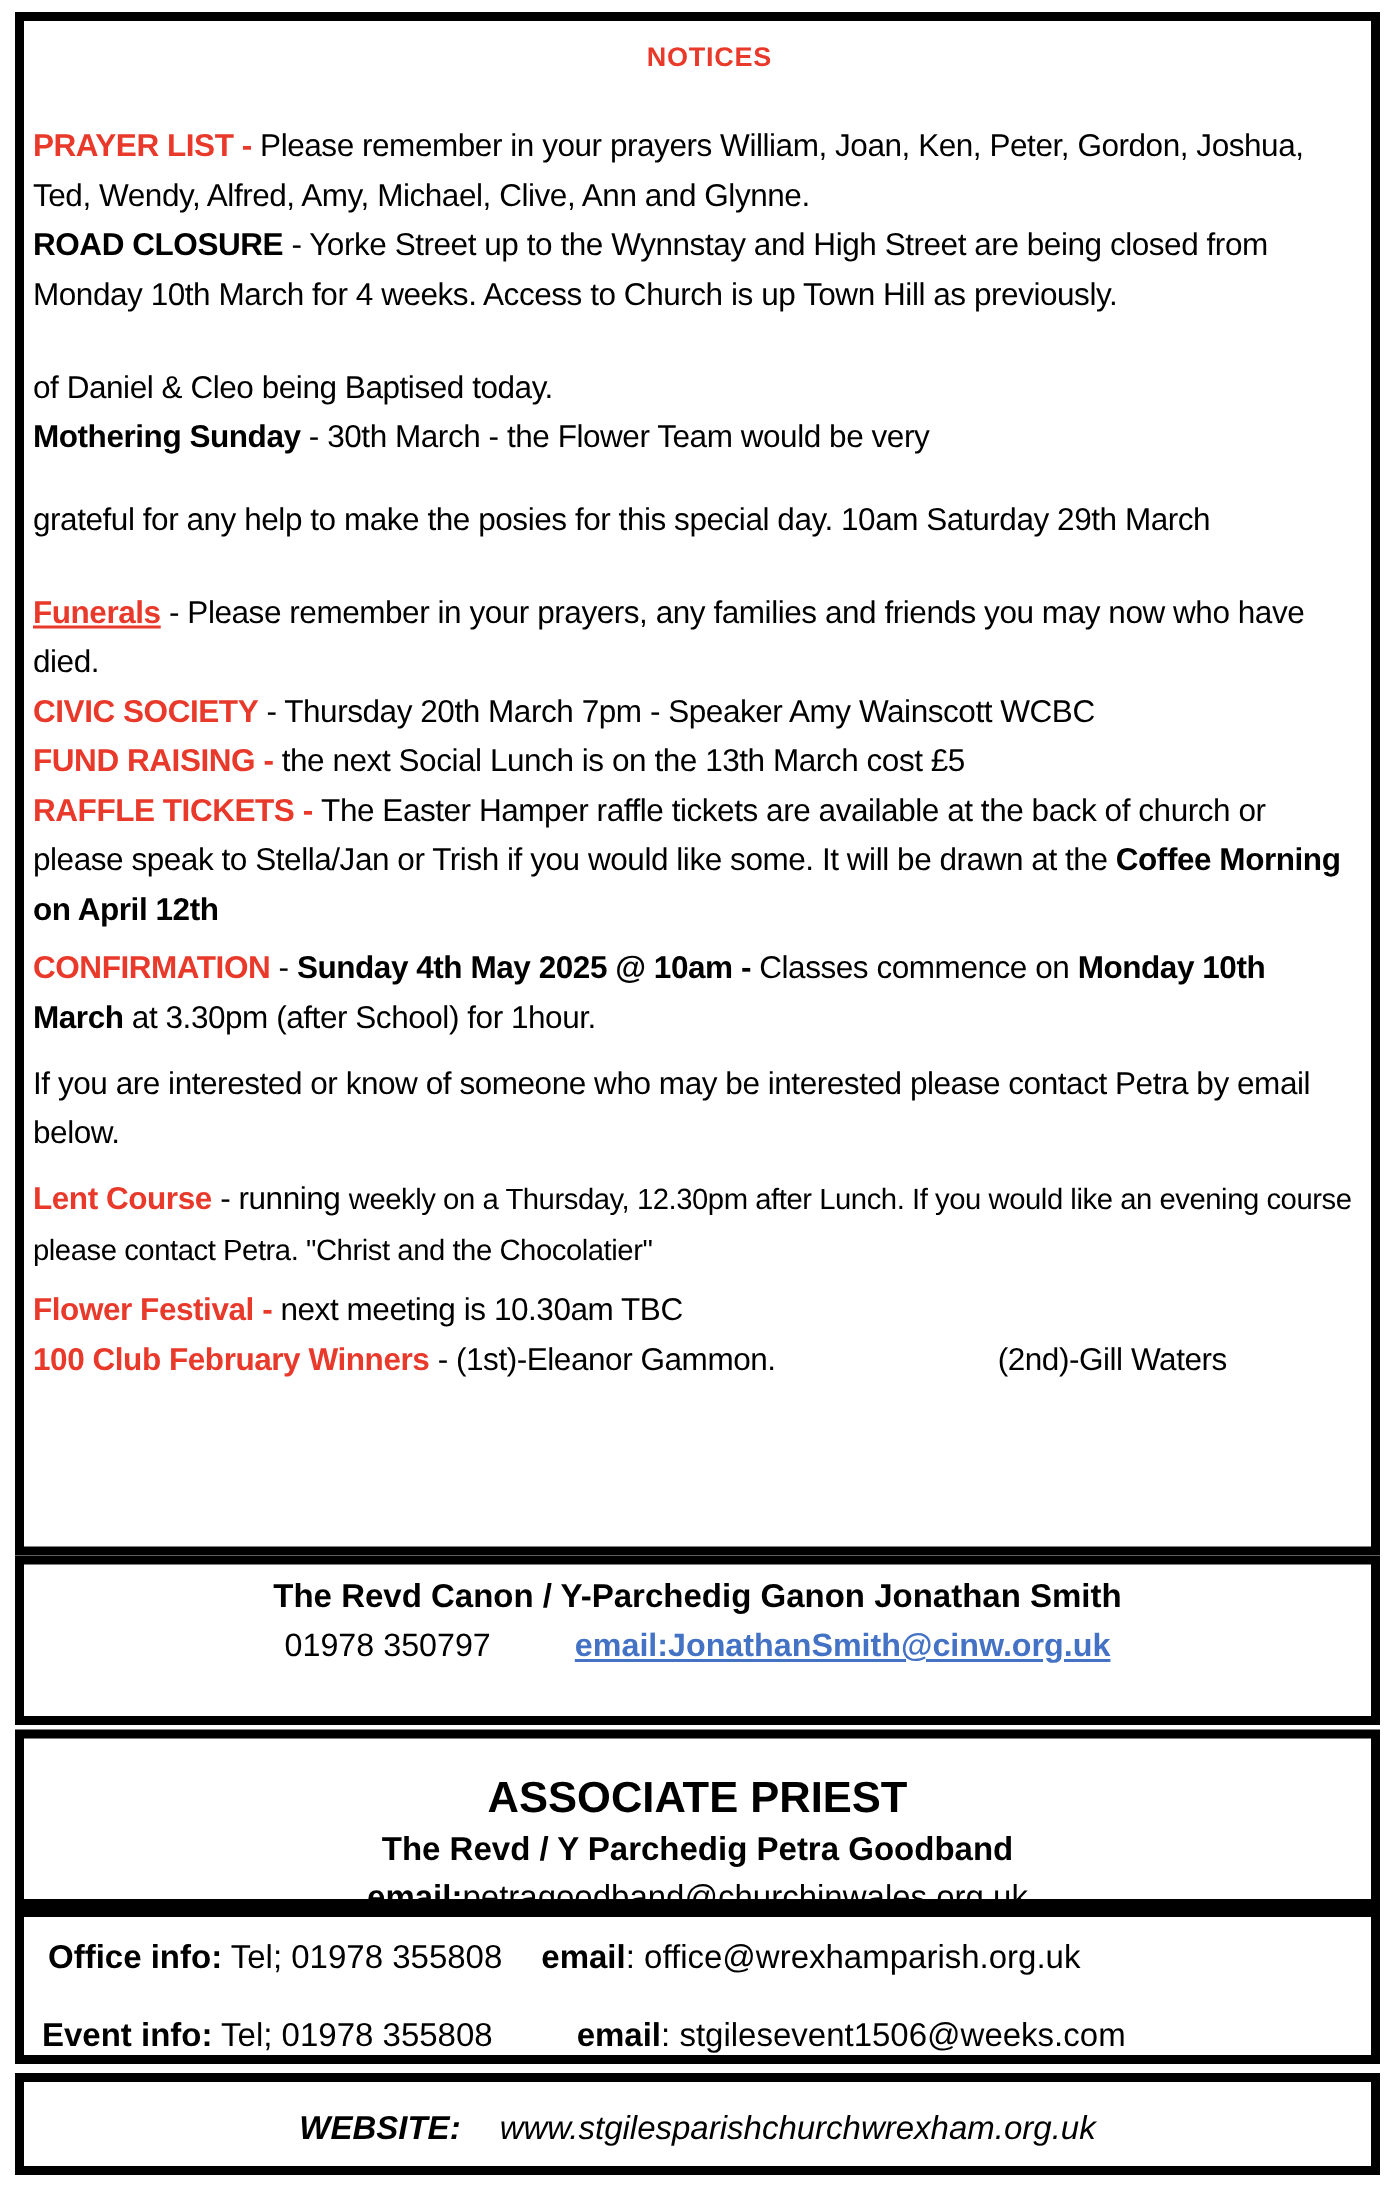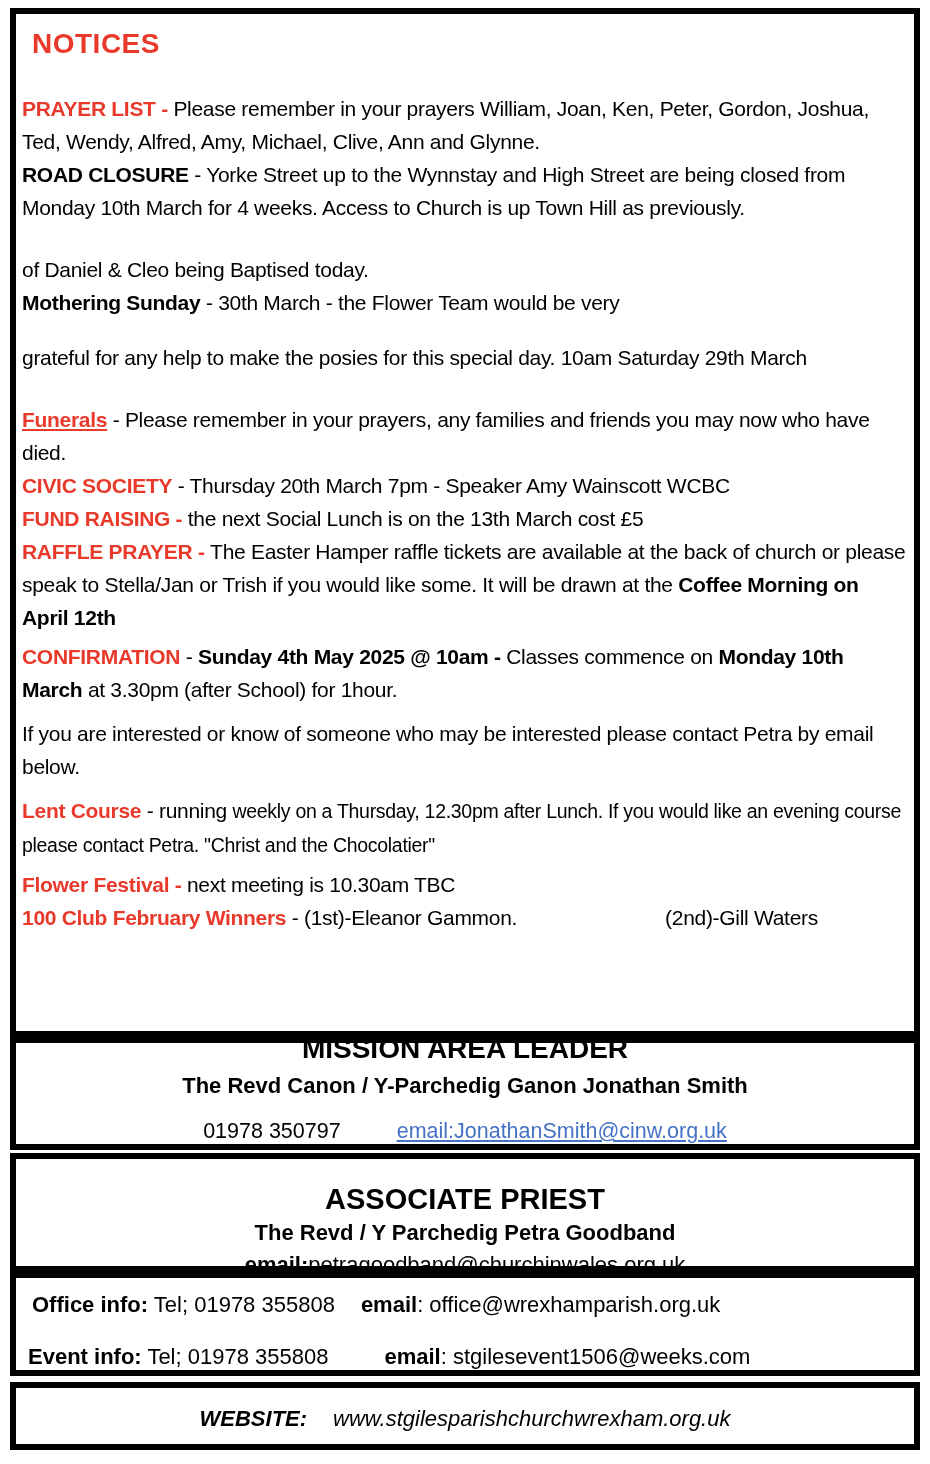--- a/index.html
+++ b/index.html
@@ -11,39 +11,39 @@
   html,body{margin:0;padding:0;background:#ffffff;}
   body{font-family:"Liberation Sans", sans-serif;color:var(--ink);}
   .page{position:relative;width:930px;height:1464px;background:#ffffff;overflow:hidden;}
   .box{position:absolute;left:10px;width:910px;border:6px solid var(--ink);background:#fff;overflow:hidden;}
   .notices-box{top:8px;height:1029px;}
   .mission-box{top:1037px;height:113px;}
   .associate-box{top:1153px;height:119px;}
   .office-box{top:1272px;height:104px;}
   .website-box{top:1382px;height:68px;}
 
-  .notices-title{margin:14px 0 32px 16px;text-align:left;font-size:28px;font-weight:bold;color:var(--red);letter-spacing:.5px;}
+  .notices-title{margin:14px 0 32px 16px;text-align:center;font-size:18px;font-weight:bold;color:var(--red);letter-spacing:.5px;}
   .notices-body{padding:0 8px 0 6px;}
   .line{margin:0;font-size:21px;line-height:33px;letter-spacing:-0.3px;}
   .g-xs{margin-top:6px;}
   .g-s{margin-top:11px;}
   .g-m{margin-top:22px;}
   .g-l{margin-top:29px;}
   .red{color:var(--red);font-weight:bold;}
   .redu{color:var(--red);font-weight:bold;text-decoration:underline;}
   .b{font-weight:bold;}
   .plain{}
   .sm{font-size:19.5px;}
   .shift{margin-left:148px;}
 
   .sec-title{text-align:center;font-weight:bold;font-size:28px;margin:0;}
   .mission-box .sec-title{margin-top:-10px;}
   .sec-name{text-align:center;font-weight:bold;font-size:22px;margin:8px 0 0 0;}
-  .contact-row{display:flex;justify-content:center;align-items:baseline;gap:56px;margin-top:20px;font-size:21.5px;}
-  .email-link{color:var(--link);text-decoration:underline;cursor:pointer;}
+  .contact-row{display:flex;justify-content:center;align-items:baseline;gap:56px;margin-top:8px;font-size:21.5px;}
+  .email-link{color:var(--link);text-decoration:underline;cursor:pointer;font-weight:bold;}
 
   .associate-box .sec-title{margin-top:24px;font-size:29px;}
   .associate-box .sec-name{margin-top:4px;}
   .assoc-email{text-align:center;font-size:22px;margin-top:6px;}
 
   .office-row{font-size:22px;margin:14px 0 0 0;padding-left:16px;}
   .office-row.first{}
   .office-row.second{margin-top:26px;padding-left:12px;}
   .office-row .sep{display:inline-block;width:26px;}
   .office-row .sep-wide{display:inline-block;width:56px;}
@@ -60,31 +60,30 @@
     <h1 class="notices-title">NOTICES</h1>
     <div class="notices-body">
         <p class="line"><span class="red">PRAYER LIST - </span><span class="plain">Please remember in your prayers William, Joan, Ken, Peter, Gordon, Joshua, Ted, Wendy, Alfred, Amy, Michael, Clive, Ann and Glynne.</span></p>
         <p class="line"><span class="b">ROAD CLOSURE</span><span class="plain">  - Yorke Street up to the Wynnstay and High Street are being closed from Monday 10th March for 4 weeks.  Access to Church is up Town Hill as previously.</span></p>
         <p class="line g-l"><span class="plain">of Daniel &amp; Cleo being Baptised today.</span></p>
         <p class="line"><span class="b">Mothering Sunday</span><span class="plain"> - 30th March - the Flower Team would be very</span></p>
         <p class="line g-m"><span class="plain">grateful for any help to make the posies for this special day. 10am Saturday 29th March</span></p>
         <p class="line g-l"><span class="redu">Funerals</span><span class="plain"> - Please remember in your prayers, any families and friends you may now who have died.</span></p>
         <p class="line"><span class="red">CIVIC SOCIETY</span><span class="plain"> - Thursday 20th March 7pm - Speaker Amy Wainscott  WCBC</span></p>
         <p class="line"><span class="red">FUND RAISING - </span><span class="plain">the next Social Lunch is on the 13th March cost £5</span></p>
-        <p class="line"><span class="red">RAFFLE PRAYER - </span><span class="plain">The Easter Hamper raffle tickets are available at the back of church or please speak to Stella/Jan or Trish if you would like some.  It will be drawn at the </span><span class="b">Coffee Morning on April 12th</span></p>
+        <p class="line"><span class="red">RAFFLE TICKETS - </span><span class="plain">The Easter Hamper raffle tickets are available at the back of church or please speak to Stella/Jan or Trish if you would like some.  It will be drawn at the </span><span class="b">Coffee Morning on April 12th</span></p>
         <p class="line g-xs"><span class="red">CONFIRMATION</span><span class="plain"> - </span><span class="b">Sunday 4th May 2025 @ 10am - </span><span class="plain">Classes commence on </span><span class="b">Monday 10th March</span><span class="plain"> at 3.30pm (after School) for 1hour.</span></p>
         <p class="line g-s"><span class="plain">If you are interested or know of someone who may be interested please contact Petra by email below.</span></p>
         <p class="line g-s"><span class="red">Lent Course</span><span class="plain"> -  running </span><span class="sm">weekly on a Thursday, 12.30pm  after Lunch.  If you would like an evening course please contact Petra.  "Christ and the Chocolatier"</span></p>
         <p class="line g-xs"><span class="red">Flower Festival - </span><span class="plain">next meeting is 10.30am  TBC</span></p>
         <p class="line"><span class="red">100 Club February Winners</span><span class="plain"> - (1st)-Eleanor Gammon.</span><span class="shift">(2nd)-Gill Waters</span></p>
       </div>
   </div>
 
   <div class="box mission-box">
-    <h2 class="sec-title">MISSION AREA LEADER</h2>
     <p class="sec-name">The Revd Canon / Y-Parchedig Ganon Jonathan Smith</p>
     <div class="contact-row">
       <span>01978 350797</span>
       <a class="email-link">email:JonathanSmith@cinw.org.uk</a>
     </div>
   </div>
 
   <div class="box associate-box">
     <h2 class="sec-title">ASSOCIATE PRIEST</h2>
     <p class="sec-name">The Revd / Y Parchedig Petra Goodband</p>

